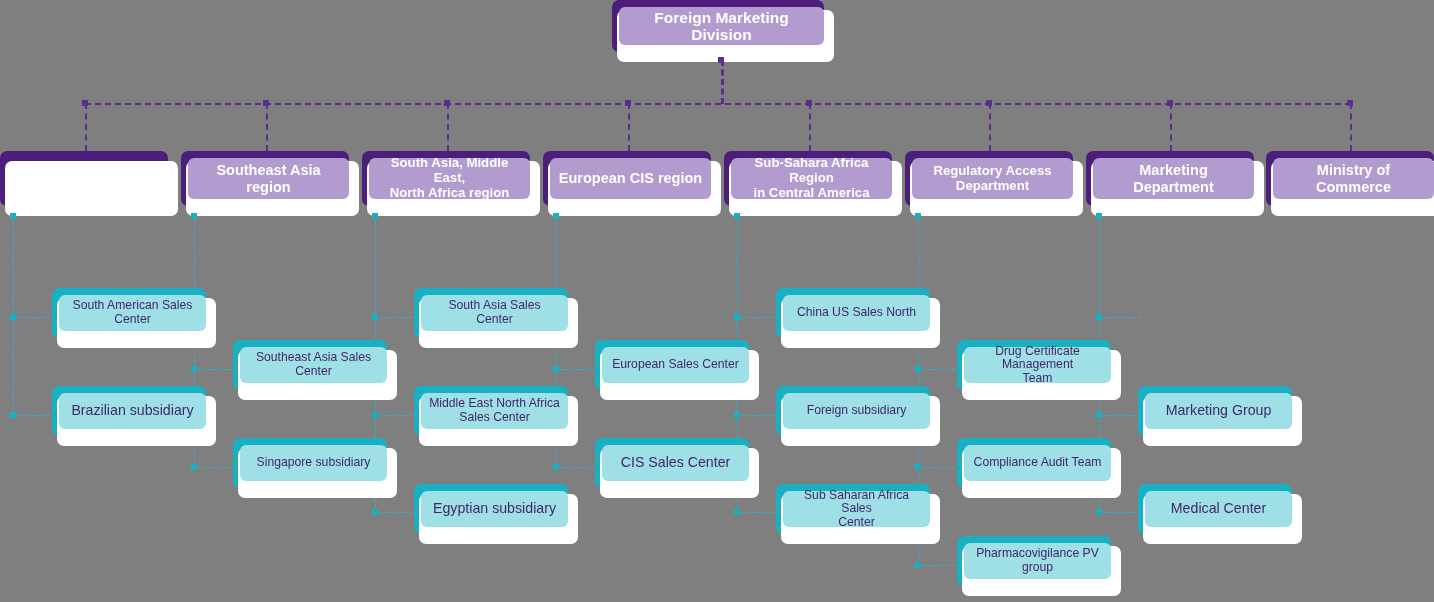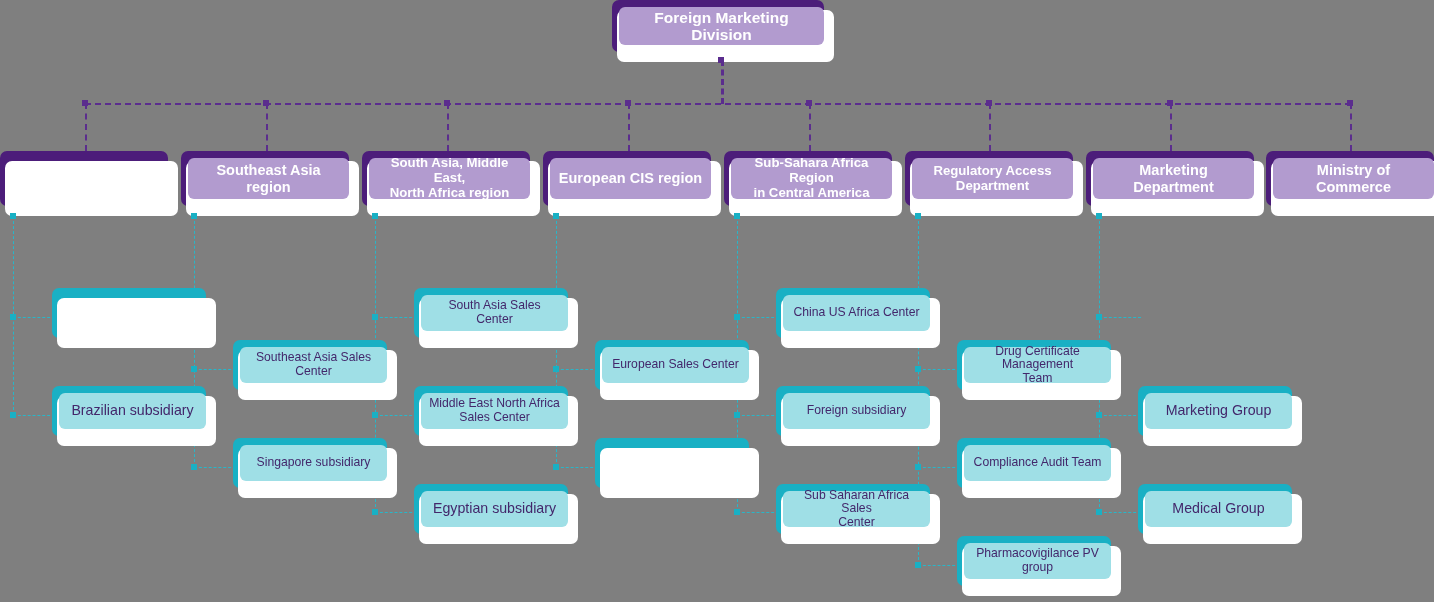--- a/index.html
+++ b/index.html
@@ -240,20 +240,21 @@
 
   <div class="node purple" style="left:1266px; top:151px; width:178px; height:65px;">
     <div class="back"></div>
     <div class="mid"></div>
     <div class="face fs-lvl2">Ministry of Commerce</div>
   </div>
 
   <div class="node cyan" style="left:52px; top:288px; width:164px; height:60px;">
     <div class="back"></div>
     <div class="mid"></div>
+    <div class="face fs-leaf">South American Sales Center</div>
   </div>
 
   <div class="node cyan" style="left:52px; top:386px; width:164px; height:60px;">
     <div class="back"></div>
     <div class="mid"></div>
     <div class="face fs-leaf-lg">Brazilian subsidiary</div>
   </div>
 
   <div class="node cyan" style="left:233px; top:340px; width:164px; height:60px;">
     <div class="back"></div>
@@ -287,26 +288,27 @@
 
   <div class="node cyan" style="left:595px; top:340px; width:164px; height:60px;">
     <div class="back"></div>
     <div class="mid"></div>
     <div class="face fs-leaf">European Sales Center</div>
   </div>
 
   <div class="node cyan" style="left:595px; top:438px; width:164px; height:60px;">
     <div class="back"></div>
     <div class="mid"></div>
+    <div class="face fs-leaf-lg">CIS Sales Center</div>
   </div>
 
   <div class="node cyan" style="left:776px; top:288px; width:164px; height:60px;">
     <div class="back"></div>
     <div class="mid"></div>
-    <div class="face fs-leaf">China US Africa Center</div>
+    <div class="face fs-leaf">China US Sales North</div>
   </div>
 
   <div class="node cyan" style="left:776px; top:386px; width:164px; height:60px;">
     <div class="back"></div>
     <div class="mid"></div>
     <div class="face fs-leaf">Foreign subsidiary</div>
   </div>
 
   <div class="node cyan" style="left:776px; top:484px; width:164px; height:60px;">
     <div class="back"></div>
@@ -335,16 +337,16 @@
 
   <div class="node cyan" style="left:1138px; top:386px; width:164px; height:60px;padding-left:28px;">
     <div class="back"></div>
     <div class="mid"></div>
     <div class="face fs-leaf-lg">Marketing Group</div>
   </div>
 
   <div class="node cyan" style="left:1138px; top:484px; width:164px; height:60px;">
     <div class="back"></div>
     <div class="mid"></div>
-    <div class="face fs-leaf-lg">Medical Group</div>
+    <div class="face fs-leaf-lg">Medical Center</div>
   </div>
 
 </div>
 
 </body></html>

